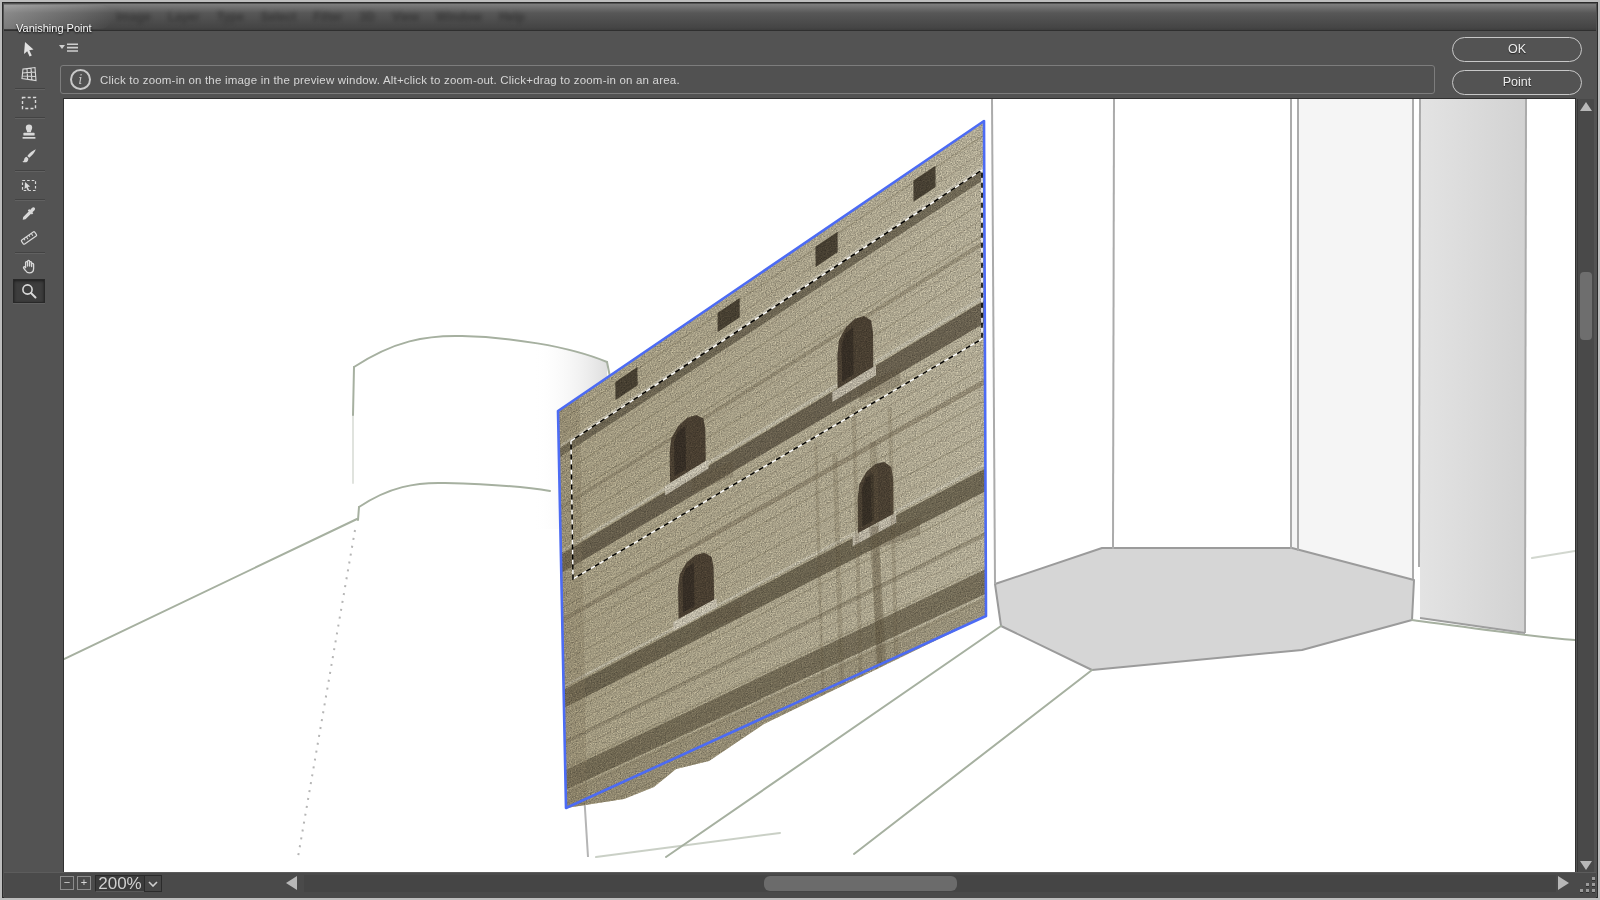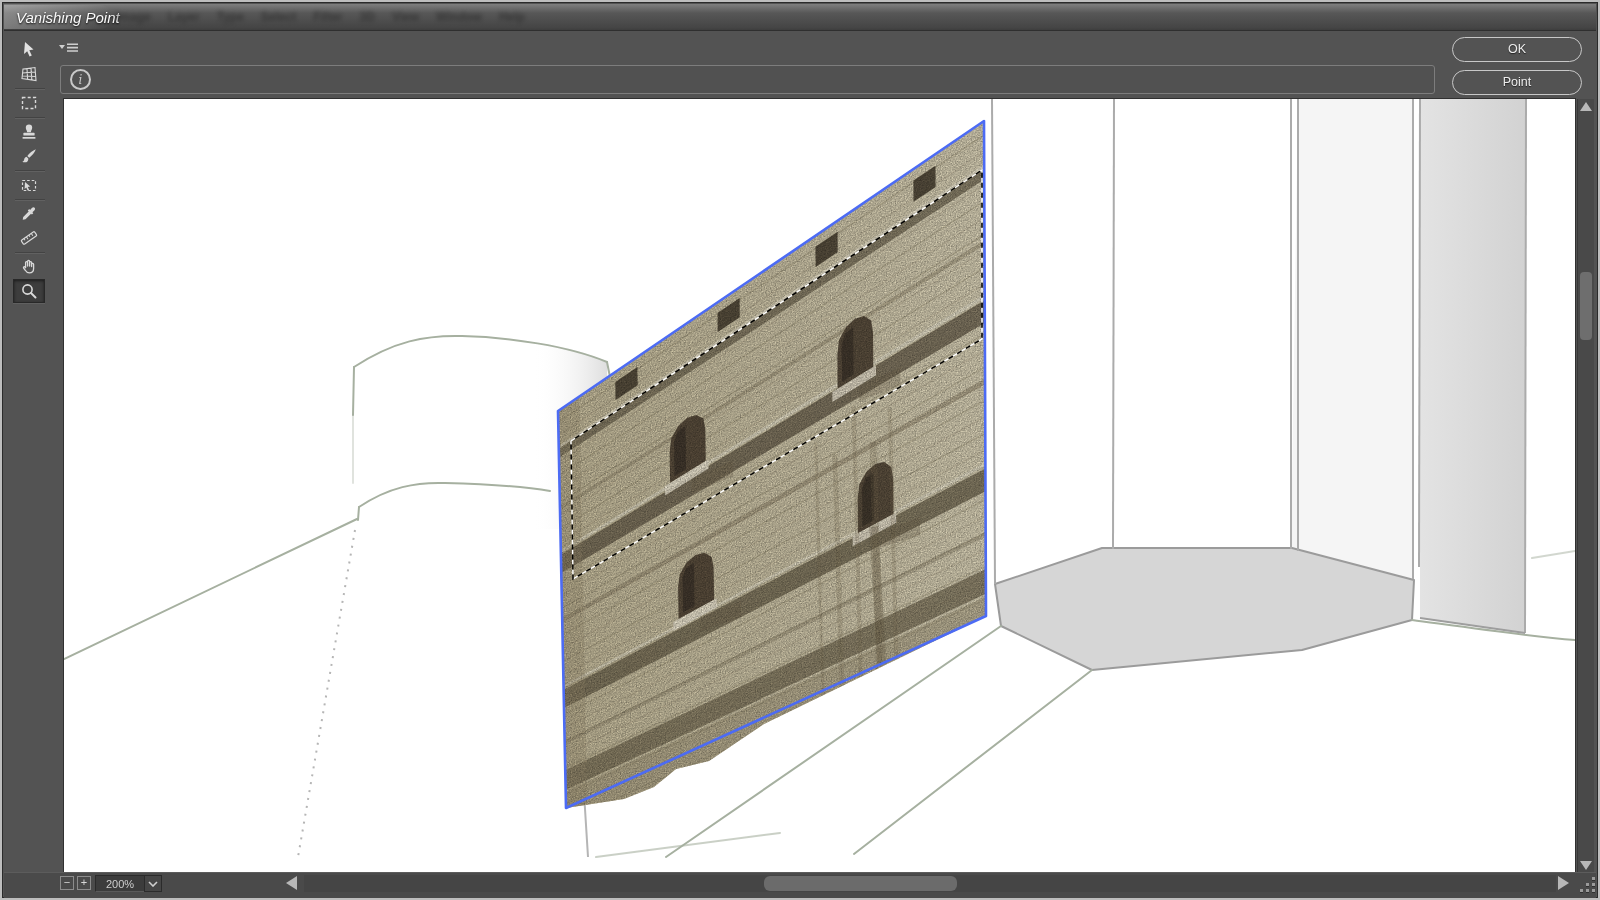--- a/index.html
+++ b/index.html
@@ -3,21 +3,21 @@
 <meta charset="utf-8">
 <style>
   html,body{margin:0;padding:0;background:#222;font-family:"Liberation Sans",sans-serif;}
   #window{position:relative;width:1600px;height:900px;background:#535353;box-sizing:border-box;
           border:2px solid #bdbdbd;box-shadow:inset 0 0 0 1px #2a2a2a;overflow:hidden;}
   
   #titlebar{position:absolute;left:2px;top:2px;right:2px;height:26px;
     background:linear-gradient(#7e7e7e,#575757 35%,#454545 90%,#3e3e3e);border-bottom:1px solid #2f2f2f;}
   #title-glow{position:absolute;left:0;top:1px;width:108px;height:24px;border-radius:0 12px 12px 0;
     background:linear-gradient(90deg,rgba(255,255,255,.30),rgba(255,255,255,.10) 70%,rgba(255,255,255,0));}
-  #window-title{position:absolute;left:12px;top:5px;font-size:15px;color:#fafafa;text-shadow:0 1px 2px rgba(0,0,0,.9);font-style:italic;}
+  #window-title{position:absolute;left:12px;top:18px;font-size:11px;color:#fafafa;text-shadow:0 1px 2px rgba(0,0,0,.9);}
   #menublur{position:absolute;left:112px;top:6px;display:flex;gap:17px;filter:blur(2.2px);opacity:.85;}
   #menublur span{font-size:12px;font-weight:bold;color:#323232;}
   
   #toolbar{position:absolute;left:11px;top:36px;width:34px;}
   .tool{width:32px;height:24px;display:flex;align-items:center;justify-content:center;border:1px solid transparent;box-sizing:border-box;}
   .tool svg{display:block;}
   .tool.selected{background:#3d3d3d;border:1px solid #282828;box-shadow:inset 0 1px 3px rgba(0,0,0,.55),0 1px 0 rgba(255,255,255,.08);}
   .tsep{height:1px;background:#434343;box-shadow:0 1px 0 #616161;margin:2px 2px;}
   #flyout{position:absolute;left:56px;top:39px;width:22px;height:14px;}
   
@@ -39,21 +39,21 @@
   #vscroll{position:absolute;left:1575px;top:97px;width:17px;height:776px;background:#494949;border-left:1px solid #383838;box-sizing:border-box;}
   #v-up{position:absolute;left:2px;top:3px;width:0;height:0;border-left:6px solid transparent;border-right:6px solid transparent;border-bottom:9px solid #b8b8b8;}
   #v-thumb{position:absolute;left:2px;top:173px;width:12px;height:68px;background:#6e6e6e;border-radius:4px;}
   #v-down{position:absolute;left:2px;top:762px;width:0;height:0;border-left:6px solid transparent;border-right:6px solid transparent;border-top:9px solid #b8b8b8;}
   
   #bottombar{position:absolute;left:2px;right:2px;top:870px;height:26px;background:#4a4a4a;border-top:1px solid #5c5c5c;}
   .sqbtn{position:absolute;top:3px;width:14px;height:14px;box-sizing:border-box;border:1px solid #8c8c8c;background:#4a4a4a;
     color:#d8d8d8;font-size:11px;line-height:11px;text-align:center;}
   #zoom-out{left:56px;} #zoom-in{left:73px;}
   #zoom-field{position:absolute;left:91px;top:2px;width:50px;height:17px;background:#3c3c3c;border:1px solid #2b2b2b;
-    border-bottom-color:#5a5a5a;color:#cfcfcf;font-size:11px;text-align:center;line-height:16px;box-sizing:border-box;}
+    border-bottom-color:#5a5a5a;color:#cfcfcf;font-size:17px;text-align:center;line-height:16px;box-sizing:border-box;}
   #zoom-dd{position:absolute;left:140px;top:2px;width:18px;height:17px;background:#464646;border:1px solid #2b2b2b;box-sizing:border-box;
     display:flex;align-items:center;justify-content:center;}
   #h-left{position:absolute;left:282px;top:3px;width:0;height:0;border-top:7px solid transparent;border-bottom:7px solid transparent;border-right:11px solid #b8b8b8;}
   #h-track{position:absolute;left:300px;top:2px;width:1252px;height:17px;background:#454545;}
   #h-thumb{position:absolute;left:460px;top:1px;width:193px;height:15px;background:#6b6b6b;border-radius:6px;}
   #h-right{position:absolute;left:1554px;top:3px;width:0;height:0;border-top:7px solid transparent;border-bottom:7px solid transparent;border-left:11px solid #b8b8b8;}
   #grip{position:absolute;left:1576px;top:4px;width:18px;height:18px;}
   #grip i{position:absolute;width:3px;height:3px;background:#9a9a9a;box-shadow:0 1px 0 #303030;}
 </style>
 </head>
@@ -145,20 +145,21 @@
 
   <div id="flyout">
     <svg width="22" height="14" viewBox="0 0 22 14">
       <path d="M1 4 L7 4 L4 8 Z" fill="#cfcfcf"></path>
       <path d="M9 3.2 H20 M9 6.6 H20 M9 10 H20" stroke="#cfcfcf" stroke-width="1.6"></path>
     </svg>
   </div>
 
   <div id="infobar">
     <span id="info-icon">i</span>
+    <span id="info-msg">Click to zoom-in on the image in the preview window. Alt+click to zoom-out. Click+drag to zoom-in on an area.</span>
   </div>
 
   <div id="ok-button" class="pillbtn">OK</div>
   <div id="cancel-button" class="pillbtn">Point</div>
 
   <div id="preview">
     <svg id="scene" width="1511" height="773" viewBox="0 0 1511 773">
       <defs>
         <linearGradient id="baseGrad" x1="0" y1="0" x2="1" y2="0">
           <stop offset="0" stop-color="#c6bc9c"></stop>

